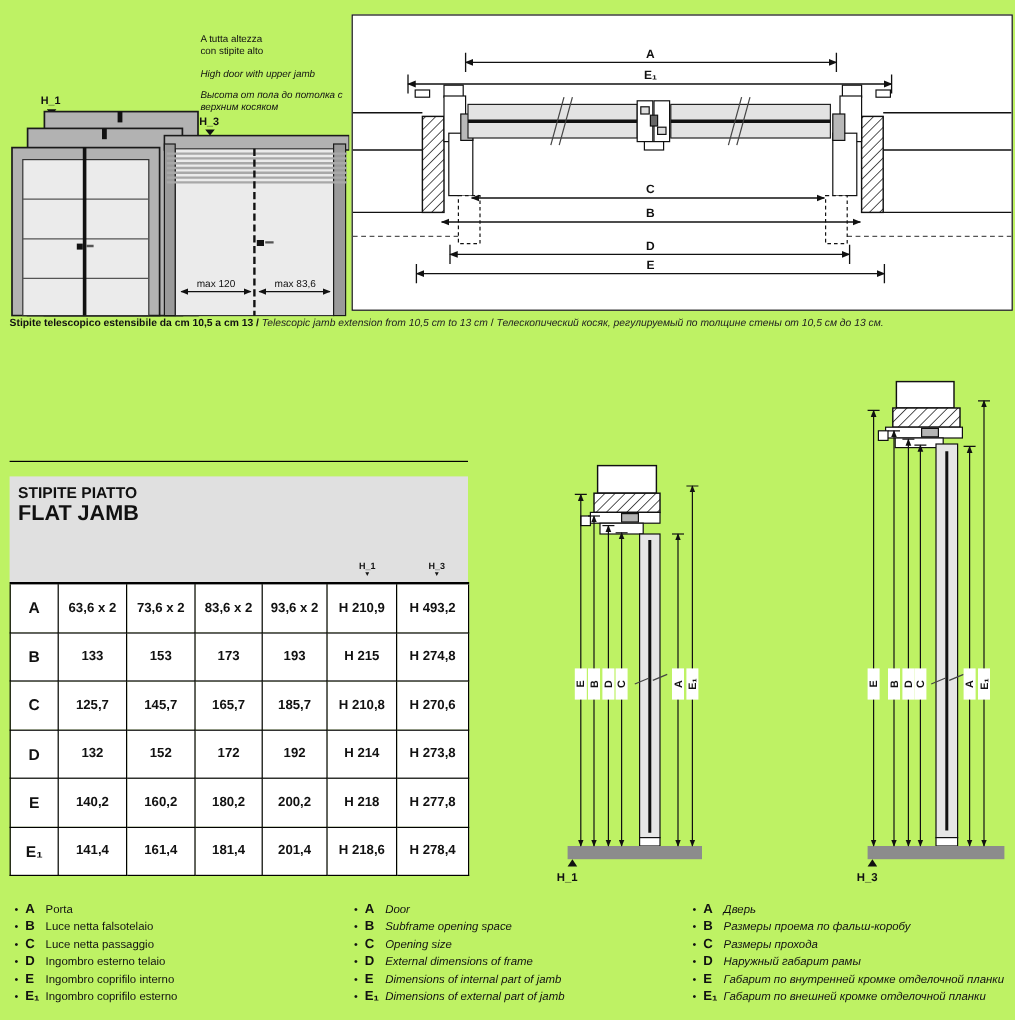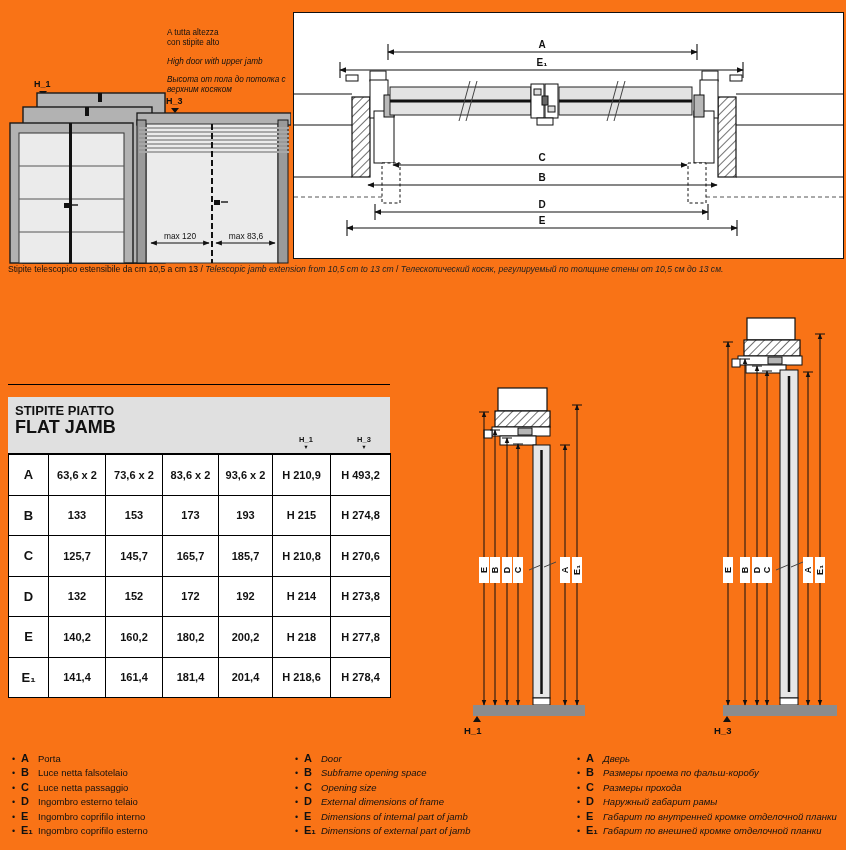--- a/index.html
+++ b/index.html
@@ -1,30 +1,30 @@
 <!DOCTYPE html>
 <html><head>
 <meta charset="utf-8">
 <style>
   html,body{margin:0;padding:0;background:#fff;}
-  #page{position:relative;width:846px;height:850px;background:#f97316;overflow:hidden;
+  #page{position:relative;width:846px;height:850px;background:#bef264;overflow:hidden;
         font-family:"Liberation Sans",sans-serif;color:#111;}
   .abs{position:absolute;}
   svg text{font-family:"Liberation Sans",sans-serif;fill:#111;}
   
   #caption-bar{left:8px;top:264px;width:834px;font-size:8.6px;color:#111;white-space:nowrap;}
-  #caption-bar .it{font-weight:normal;}
+  #caption-bar .it{font-weight:bold;}
   #caption-bar .en,#caption-bar .ru{font-style:italic;color:#222;}
   
   #section-box{left:293px;top:12px;width:549px;height:245px;border:1.6px solid #111;background:#fff;}
   
   #spec-table{left:8px;top:384px;width:382px;}
   #spec-table .toprule{height:0;border-top:1.5px solid #000;}
   #spec-table .gap{height:12px;}
-  #spec-table .thead{position:relative;background:#e0e0e0;height:56px;padding:6px 0 16px 7px;box-sizing:border-box;}
+  #spec-table .thead{position:relative;background:#e0e0e0;height:88px;padding:6px 0 16px 7px;box-sizing:border-box;}
   #spec-table .t1{font-size:13px;font-weight:bold;line-height:16px;}
   #spec-table .t2,#spec-table .t3{font-size:18px;font-weight:bold;line-height:16px;}
   #spec-table .hcol{position:absolute;bottom:3px;width:44px;text-align:center;font-size:7.5px;font-weight:bold;}
   #spec-table .hcol .arr{display:block;font-size:5.5px;line-height:5px;margin-top:1px;}
   #hcol-1{left:276px;} #hcol-3{left:334px;}
   table.grid{border-collapse:collapse;table-layout:fixed;width:382px;}
   table.grid td{border:1.5px solid #000;height:39.5px;text-align:center;vertical-align:middle;
                 font-size:11px;font-weight:bold;padding:0;background:#fff;}
   table.grid td.lab{font-size:13px;}
   table.grid{border-top:2.5px solid #000;}

